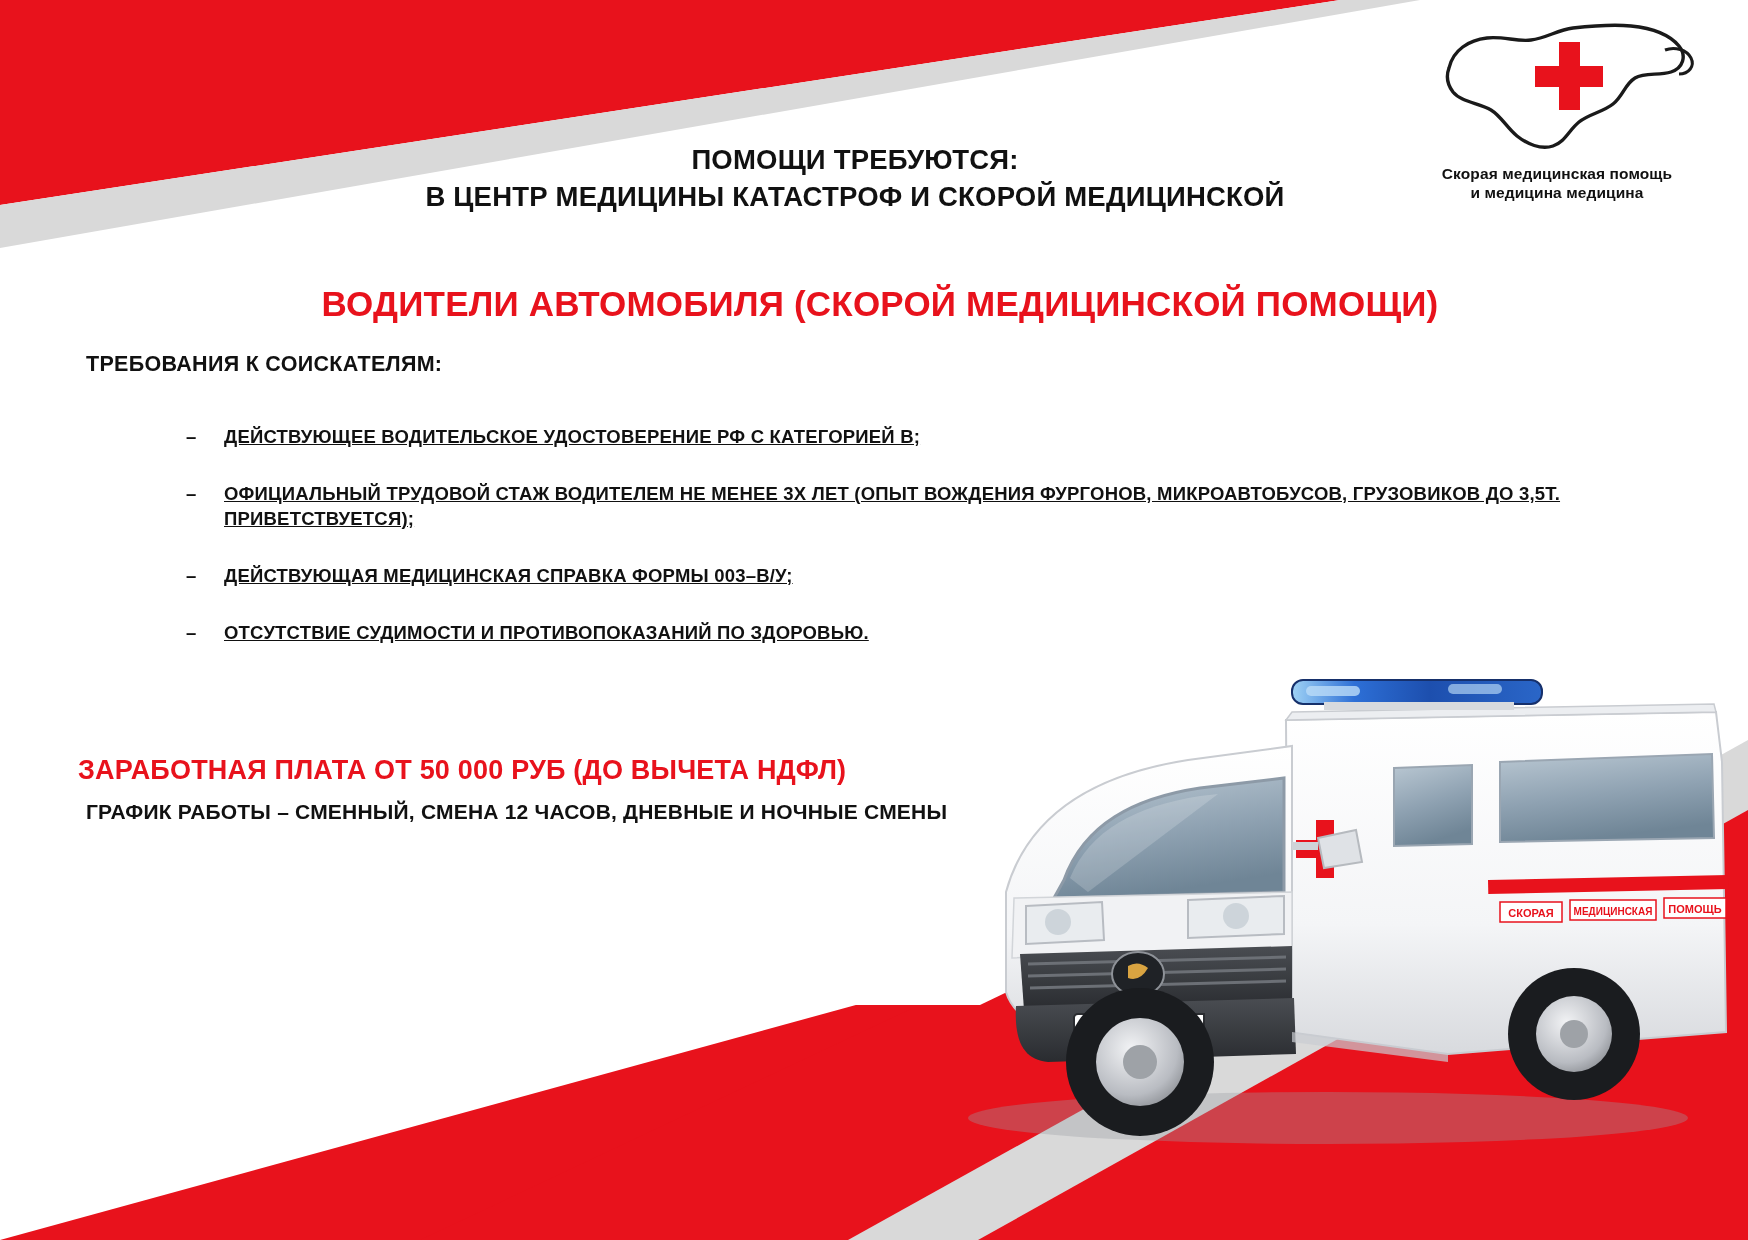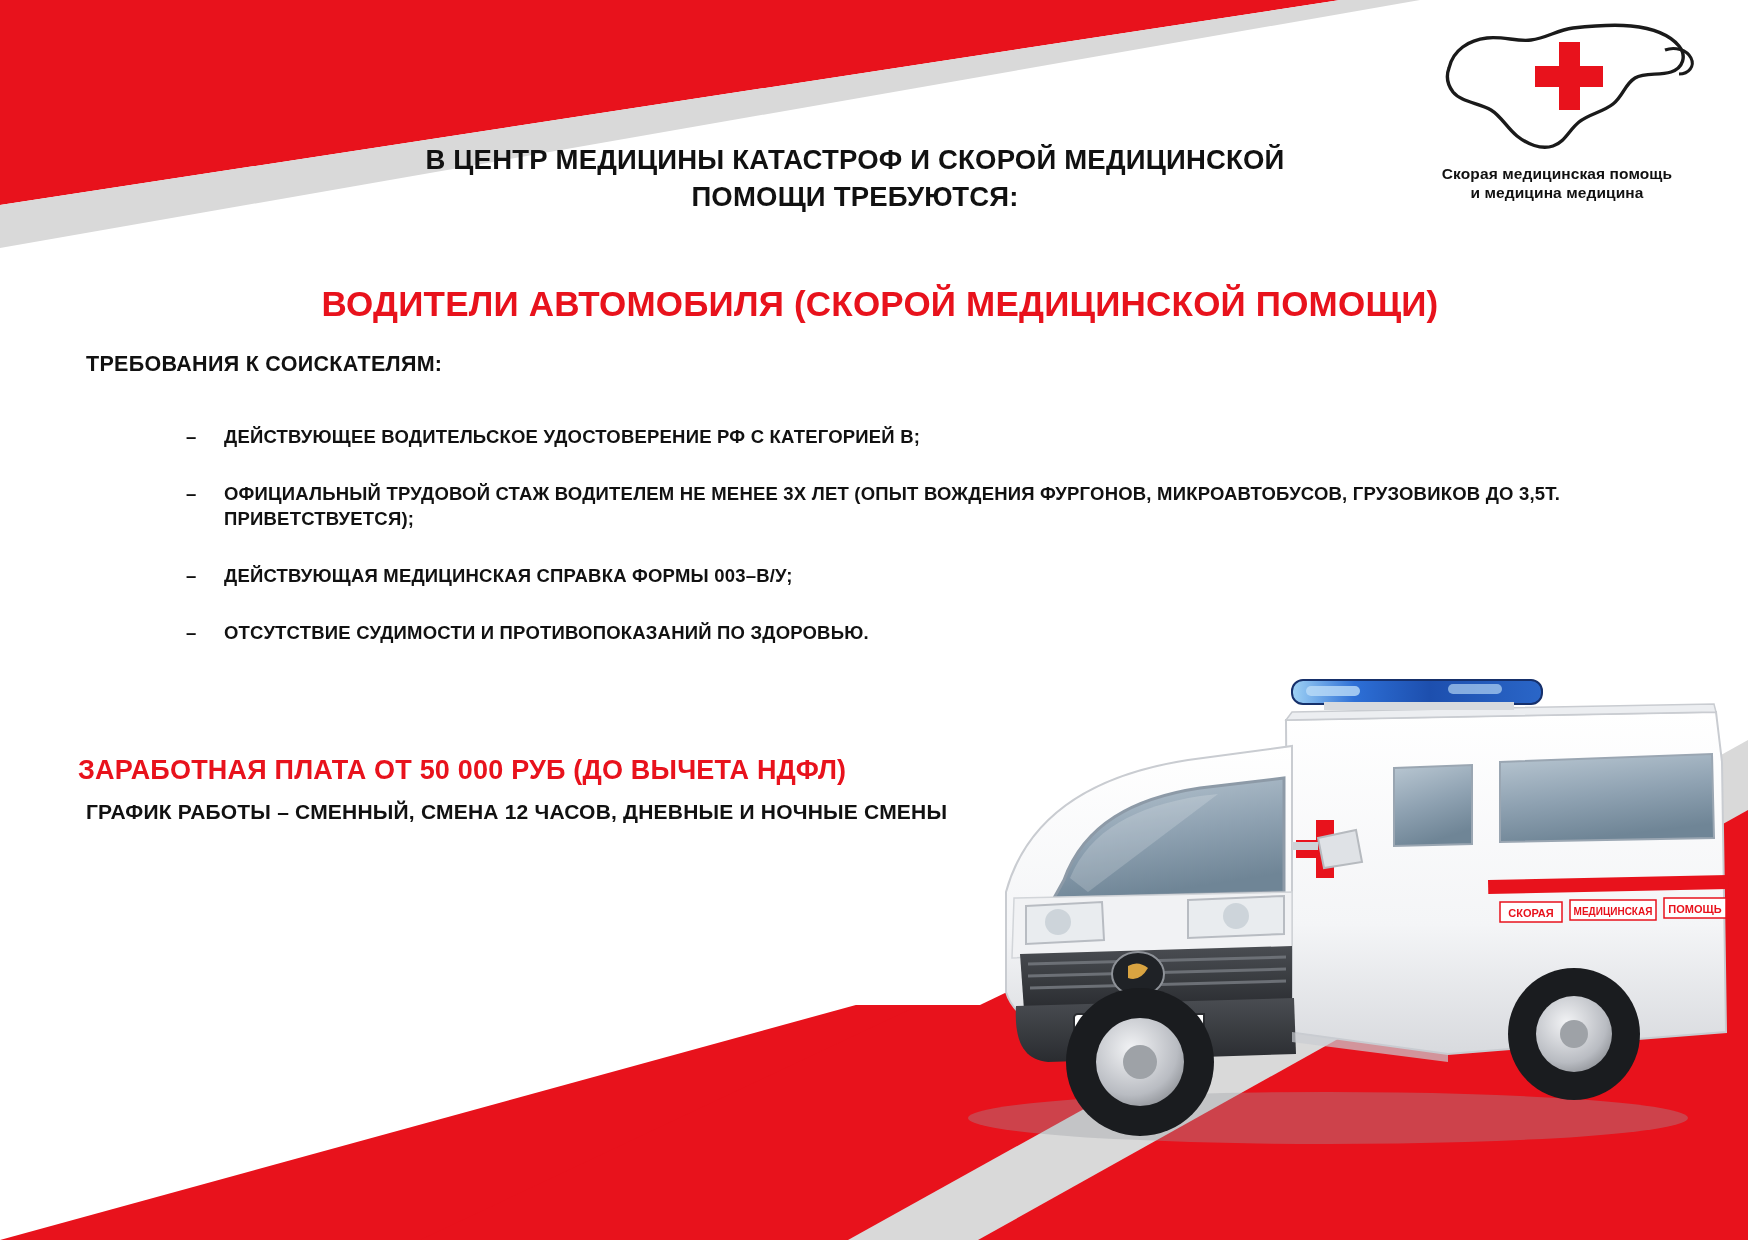--- a/index.html
+++ b/index.html
@@ -148,20 +148,21 @@
     position: relative;
     font-size: 18.5px;
     font-weight: bold;
     line-height: 1.35;
     letter-spacing: .2px;
     color: #111;
     text-transform: uppercase;
     margin-bottom: 32px;
     padding-left: 38px;
     text-indent: -38px;
+    text-decoration: underline;
   }
   .req-item .dash { display: inline-block; width: 38px; text-indent: 0; }
   .req-item .txt { text-indent: 0; }
 
   .salary {
     position: absolute;
     left: 78px; top: 755px;
     font-size: 27px;
     font-weight: bold;
     color: #e8121c;
@@ -348,22 +349,22 @@
     </svg>
     <div class="logo-caption">
       <div>Скорая медицинская помощь</div>
       <div>и медицина медицина</div>
     </div>
   </div>
 
   <div class="content">
 
     <div class="headline">
+      <div>ПОМОЩИ ТРЕБУЮТСЯ:</div>
       <div>В ЦЕНТР МЕДИЦИНЫ КАТАСТРОФ И СКОРОЙ МЕДИЦИНСКОЙ</div>
-      <div>ПОМОЩИ ТРЕБУЮТСЯ:</div>
     </div>
 
     <div class="job-title">ВОДИТЕЛИ АВТОМОБИЛЯ (СКОРОЙ МЕДИЦИНСКОЙ ПОМОЩИ)</div>
 
     <div class="req-title">ТРЕБОВАНИЯ К СОИСКАТЕЛЯМ:</div>
 
     <div class="req-list">
       <div class="req-item">
         <span class="dash">–</span><span class="txt">ДЕЙСТВУЮЩЕЕ ВОДИТЕЛЬСКОЕ УДОСТОВЕРЕНИЕ РФ С КАТЕГОРИЕЙ В;</span>
       </div>

